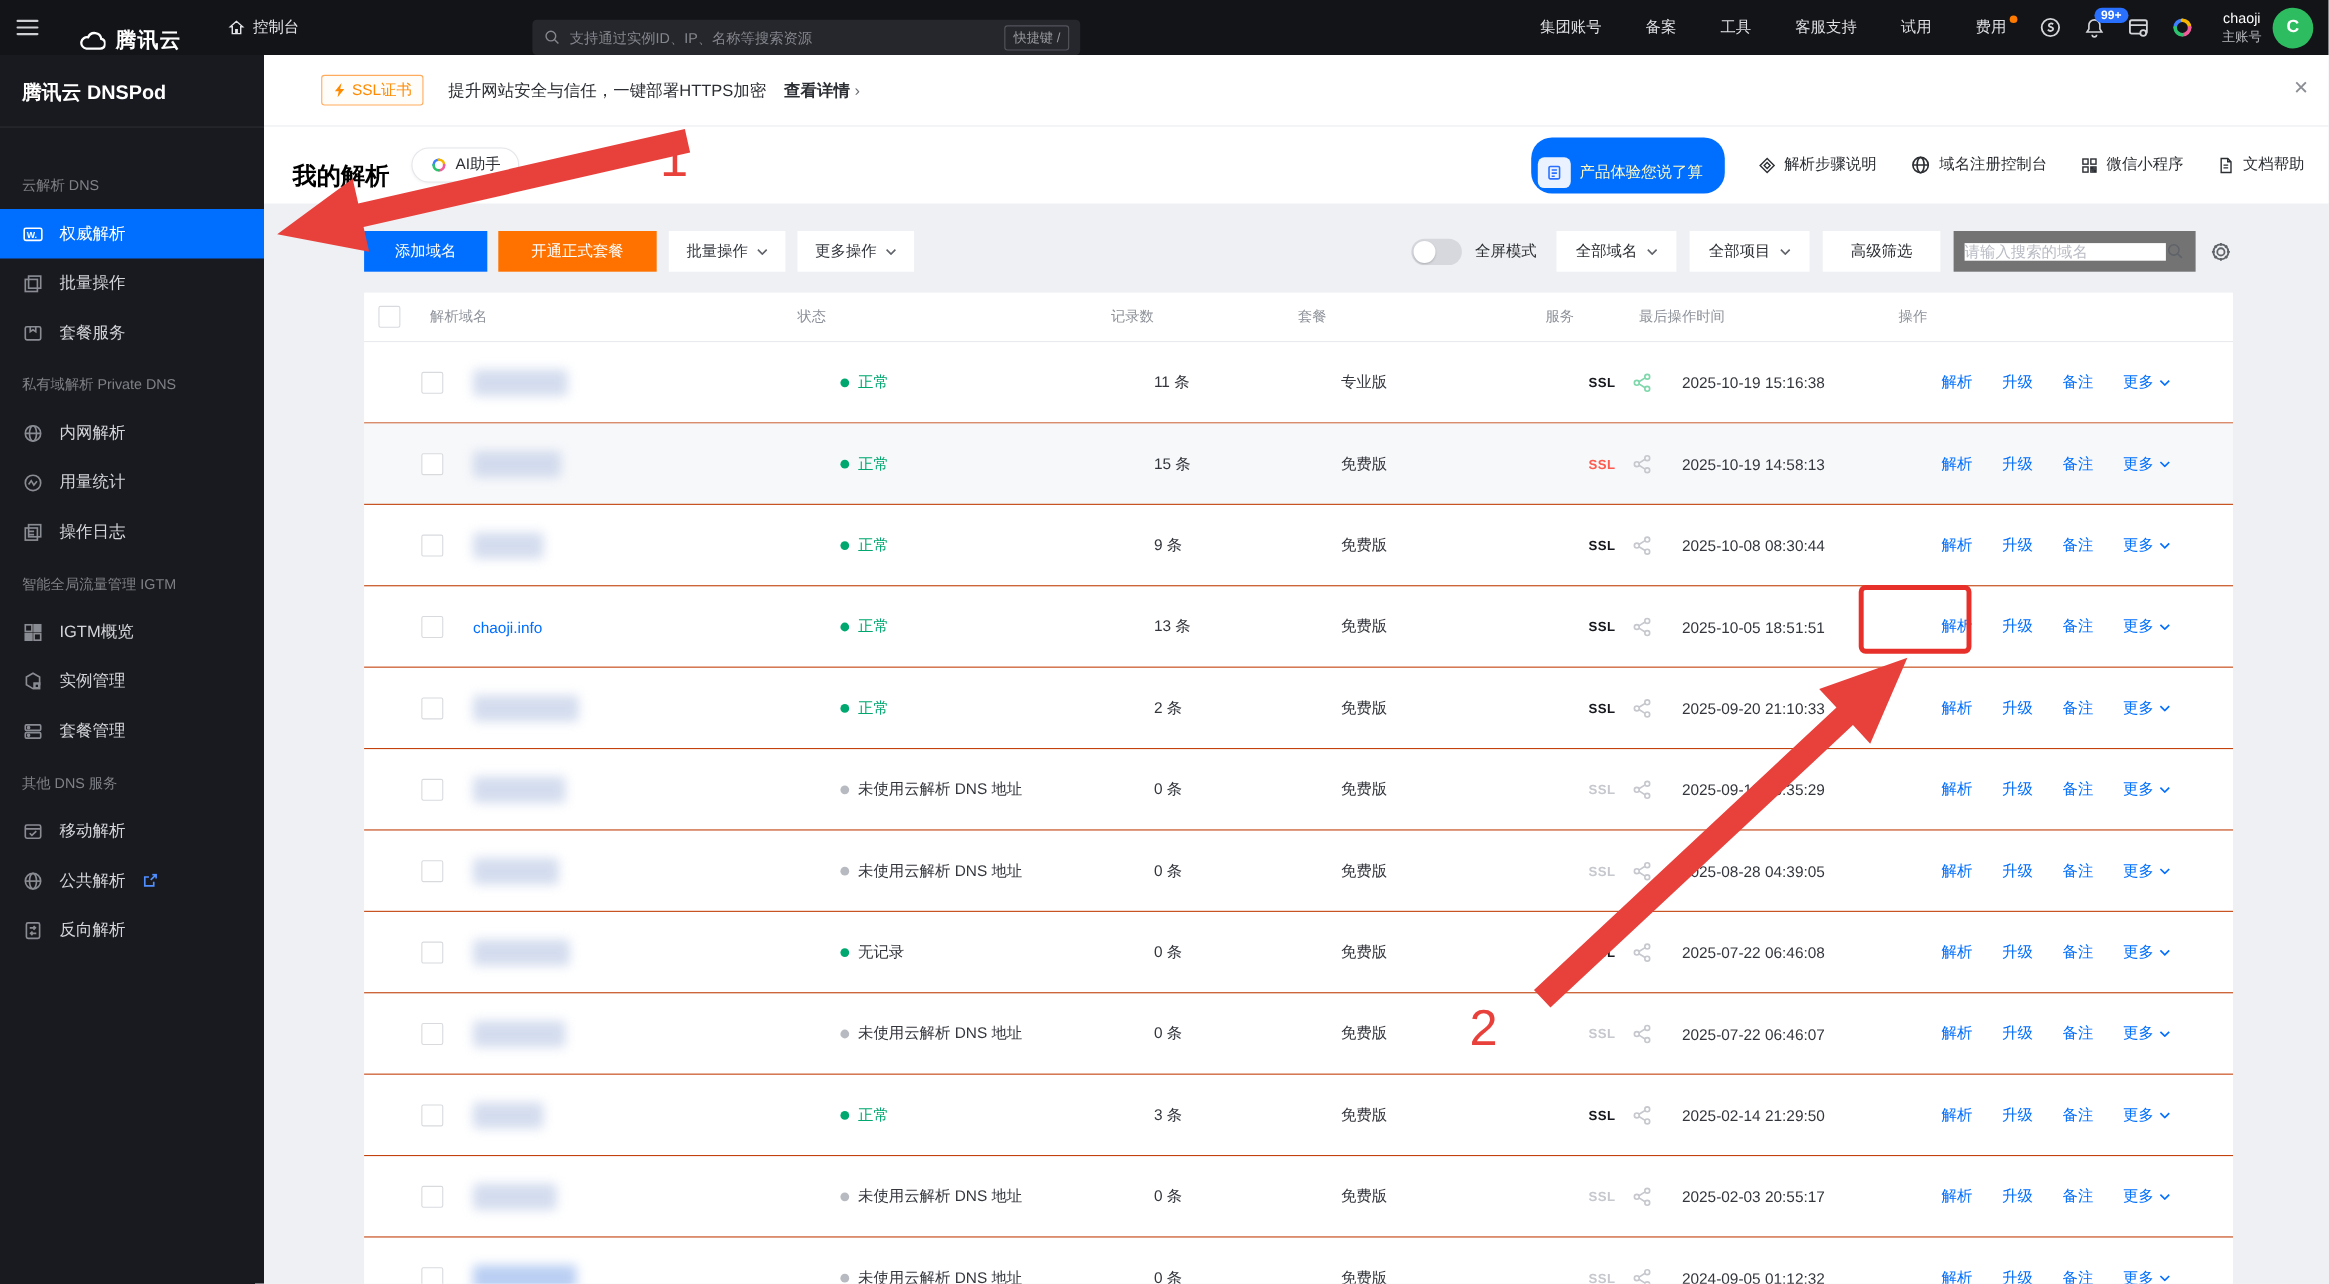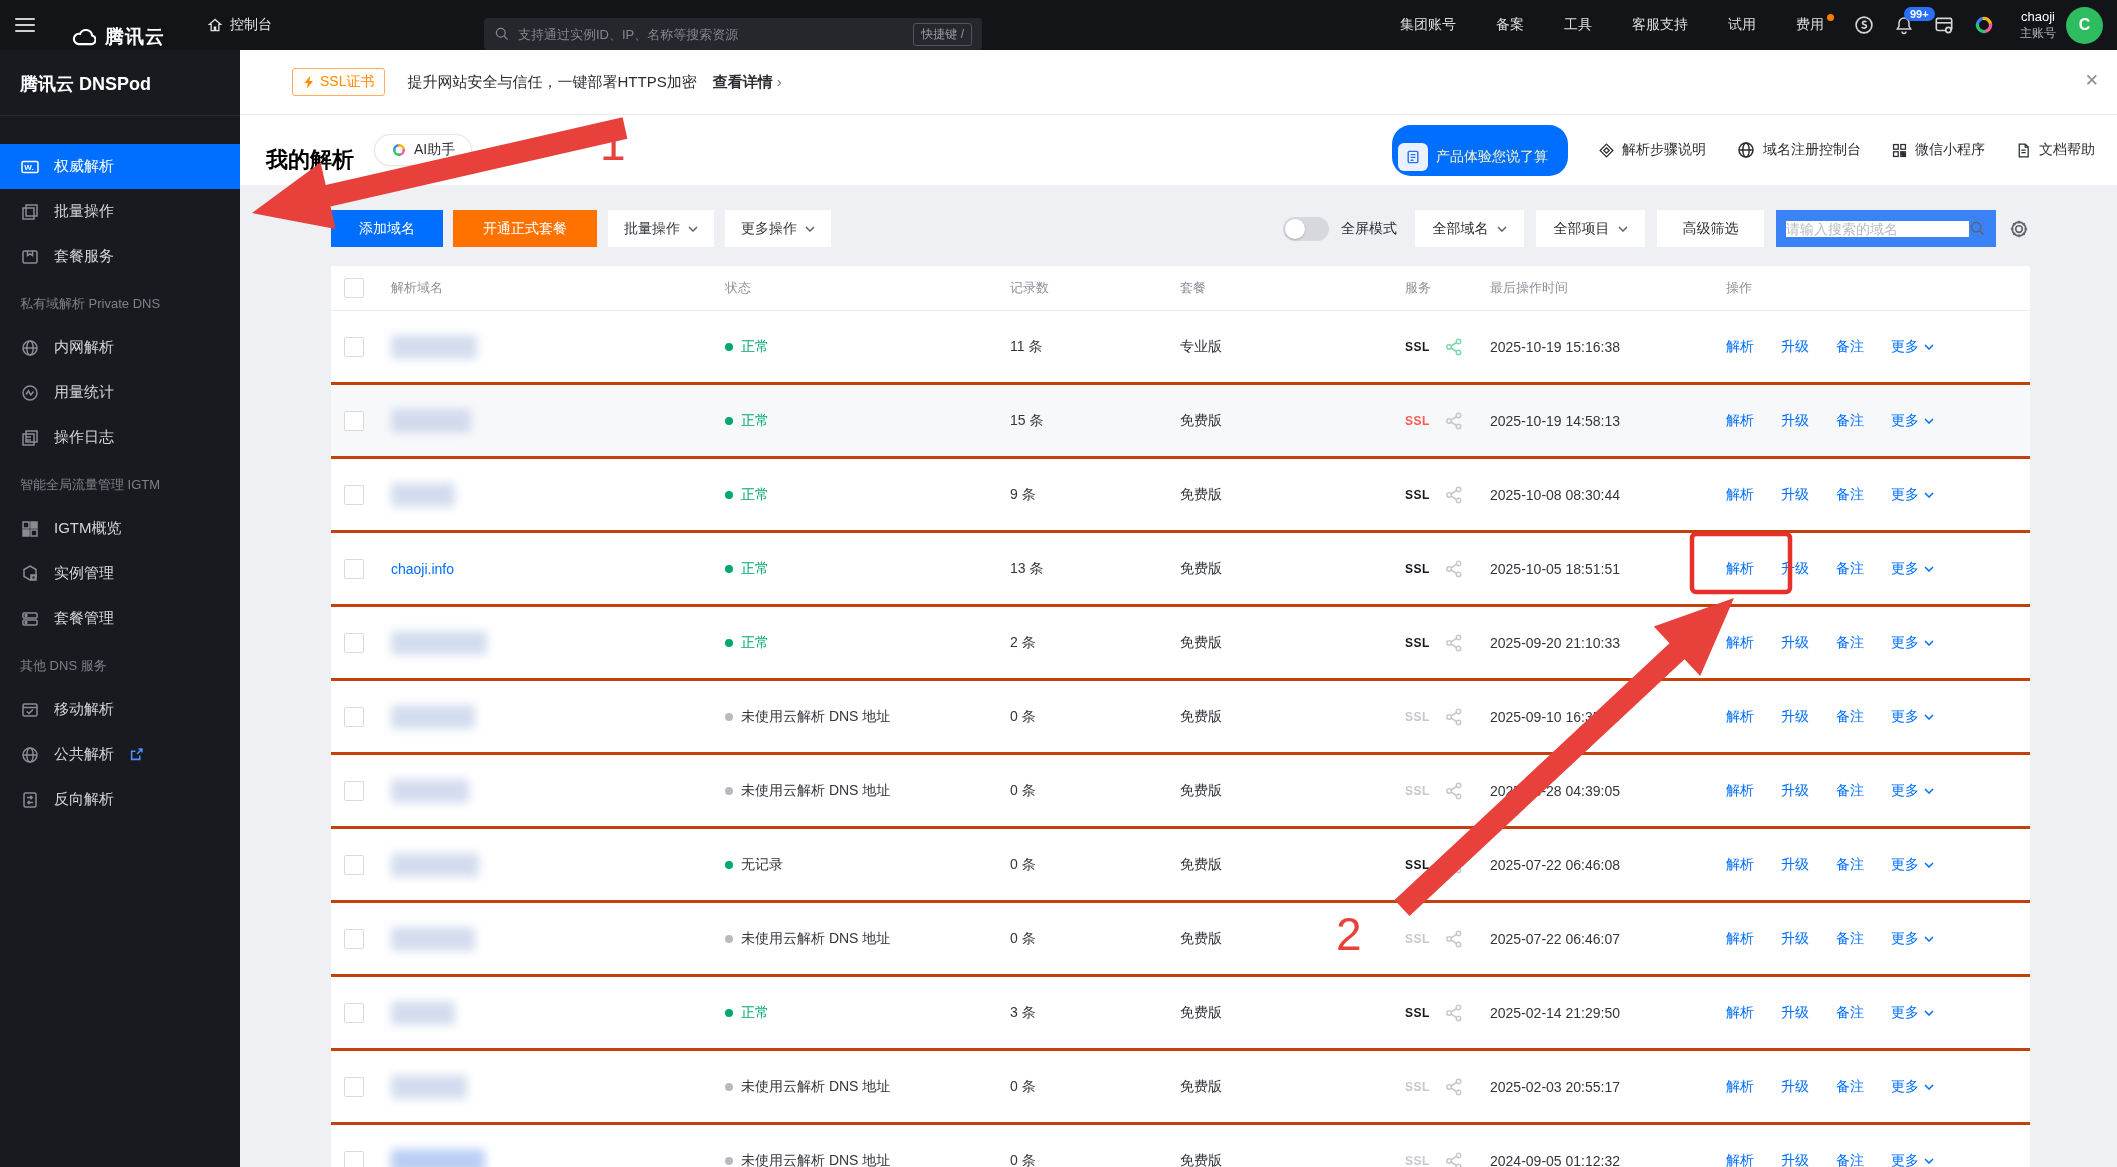--- a/index.html
+++ b/index.html
@@ -65,30 +65,30 @@
   .btn { height:37px; display:inline-flex; align-items:center; justify-content:center; font-size:14px; cursor:pointer; border:none; }
   .btn-blue { width:112px; background:#006eff; color:#fff; }
   .btn-orange { width:144px; background:#ff7200; color:#fff; margin-left:10px; }
   .btn-white { background:#fff; color:#35393f; padding:0 16px; gap:8px; margin-left:11px; }
   .tbr { margin-left:auto; display:flex; align-items:center; gap:12px; }
   .toggle { width:46px; height:24px; border-radius:12px; background:#d6d8de; position:relative; cursor:pointer; }
   .toggle .knob { position:absolute; left:2px; top:2px; width:20px; height:20px; border-radius:50%; background:#fff; box-shadow:0 1px 2px rgba(0,0,0,.2); }
   .tg-label { font-size:14px; color:#2b2e33; margin-right:6px; }
   .sel { width:109px; height:37px; background:#fff; display:flex; align-items:center; justify-content:center; gap:8px; font-size:14px; color:#2b2e33; cursor:pointer; }
   .filt { width:107px; }
-  .search-box { width:220px; height:37px; background:#3b82f6; display:flex; align-items:center; padding:0 10px; }
+  .search-box { width:220px; height:37px; background:#737373; display:flex; align-items:center; padding:0 10px; }
   .search-box input { flex:1; border:0; outline:0; font-size:14px; color:#333; }
   .search-box input::placeholder { color:#b9bcc4; }
   .gear-btn { color:#5f6369; cursor:pointer; display:flex; }
 
   
   .card { background:#fff; }
   .tgrid { display:grid; grid-template-columns:60px 334px 285px 170px 225px 85px 236px 1fr; align-items:center; }
   .thead { height:45px; color:#8d9199; font-size:13px; border-bottom:1px solid #e9eaee; }
-  .trow { height:74px; border-bottom:3px solid #c2410c; font-size:14px; color:#33363c; }
+  .trow { height:74px; border-bottom:1px solid #c2410c; font-size:14px; color:#33363c;padding-left:39px; }
   .trow.shaded { background:#f7f8fa; }
   .ckb { width:20px; height:20px; border:1px solid #d8dade; border-radius:2px; background:#fff; margin-left:13px; cursor:pointer; }
   .dom-link { color:#006eff; cursor:pointer; }
   .dom-blur { height:24px; border-radius:3px; background:#c9d4ea; filter:blur(5px); opacity:.8; }
   .status { display:flex; align-items:center; gap:8px; }
   .sdot { width:8px; height:8px; border-radius:50%; flex:0 0 8px; }
   .sdot.green { background:#00a870; } .sdot.gray { background:#b7bac0; }
   .stxt.green { color:#00a870; }
   .svc { display:flex; align-items:center; gap:14px; }
   .ssl { font-size:12px; font-weight:bold; letter-spacing:.5px; }
@@ -191,20 +191,21 @@
     </div>
     <div class="tb-avatar">C</div>
   </div>
 </div>
 
 <div class="app">
 
   <div class="sidebar">
     <div class="sb-title">腾讯云 DNSPod</div>
     <div class="sb-nav" id="sb-nav">
+        <div class="sb-sec">云解析 DNS</div>
         <div class="sb-item active">
           <span class="sb-ico">
             <svg width="20" height="20" viewBox="0 0 20 20" fill="none" stroke="currentColor" stroke-width="1.5">
               <rect x="2" y="4.5" width="16" height="11" rx="1.5"></rect>
               <text x="4.3" y="13" font-size="8" font-weight="bold" fill="currentColor" stroke="none" font-family="Liberation Sans, sans-serif">W.</text>
             </svg>
           </span>
           <span>权威解析</span>
         </div>
         <div class="sb-item">

